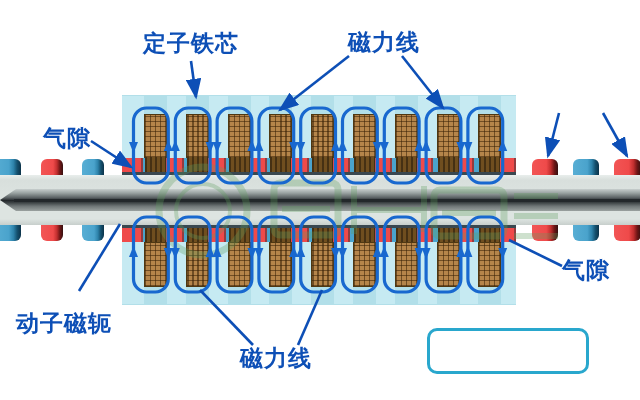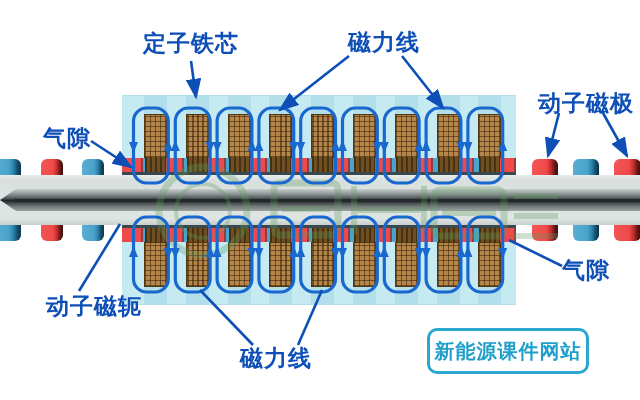--- a/index.html
+++ b/index.html
@@ -301,22 +301,20 @@
       <line x1="603" y1="113" x2="627" y2="156" stroke="#0d4fb6" stroke-width="2.6" marker-end="url(#ah)"></line>
       <line x1="91" y1="141" x2="131" y2="167" stroke="#0d4fb6" stroke-width="2.6" marker-end="url(#ah)"></line>
       <line x1="562" y1="266" x2="509" y2="240" stroke="#0d4fb6" stroke-width="2.6"></line>
       <line x1="79" y1="291" x2="120" y2="224" stroke="#0d4fb6" stroke-width="2.6"></line>
       <line x1="253" y1="345" x2="200" y2="290" stroke="#0d4fb6" stroke-width="2.6"></line>
       <line x1="298" y1="345" x2="322" y2="290" stroke="#0d4fb6" stroke-width="2.6"></line>
     </svg>
 
   <div class="lbl" style="left:143px;top:28px;">定子铁芯</div>
   <div class="lbl" style="left:348px;top:27px;">磁力线</div>
-  <div class="lbl" style="left:538px;top:88px;">动子磁极</div>
   <div class="lbl" style="left:43px;top:123px;">气隙</div>
   <div class="lbl" style="left:562px;top:255px;">气隙</div>
-  <div class="lbl" style="left:16px;top:291px;margin-left:30px;">动子磁轭</div>
+  <div class="lbl" style="left:16px;top:308px;">动子磁轭</div>
   <div class="lbl" style="left:240px;top:343px;">磁力线</div>
 
   <div id="badge">
-    <div class="b1">新能源课件网站</div>
   </div>
 </div>
 
 </body></html>

